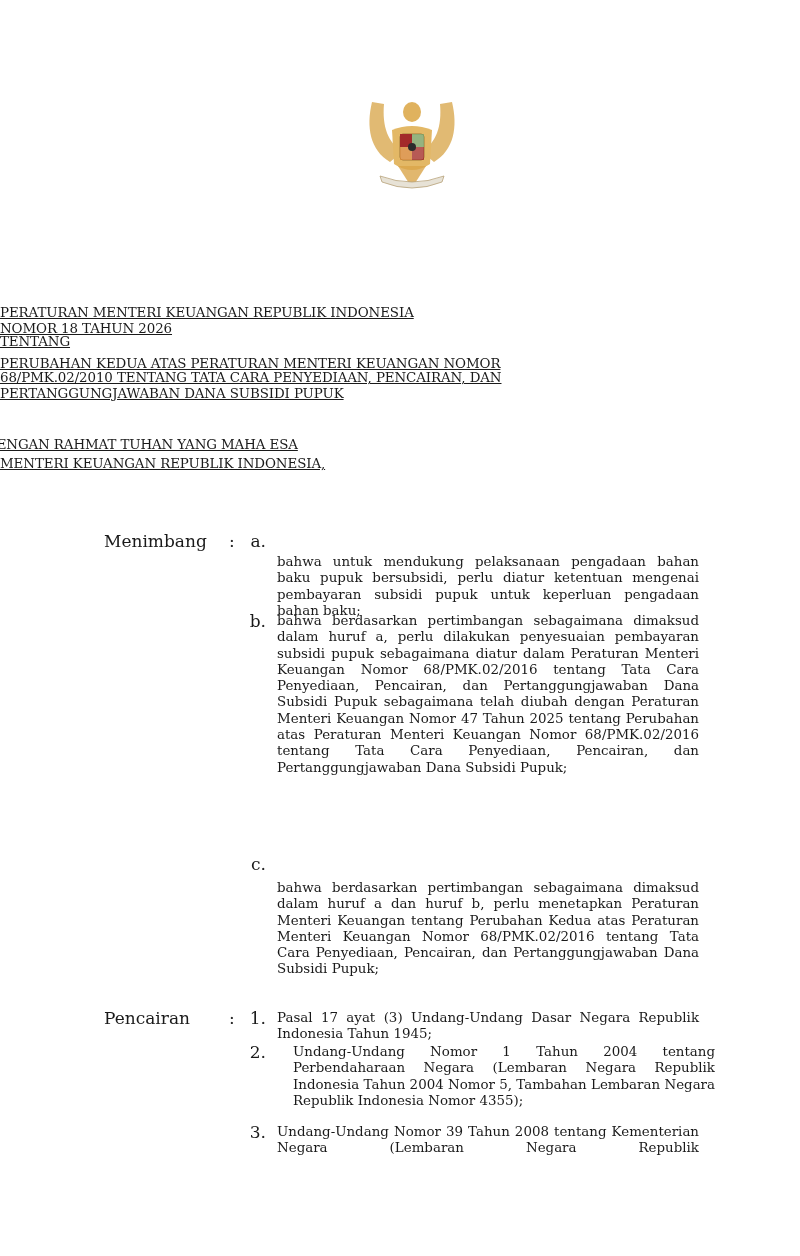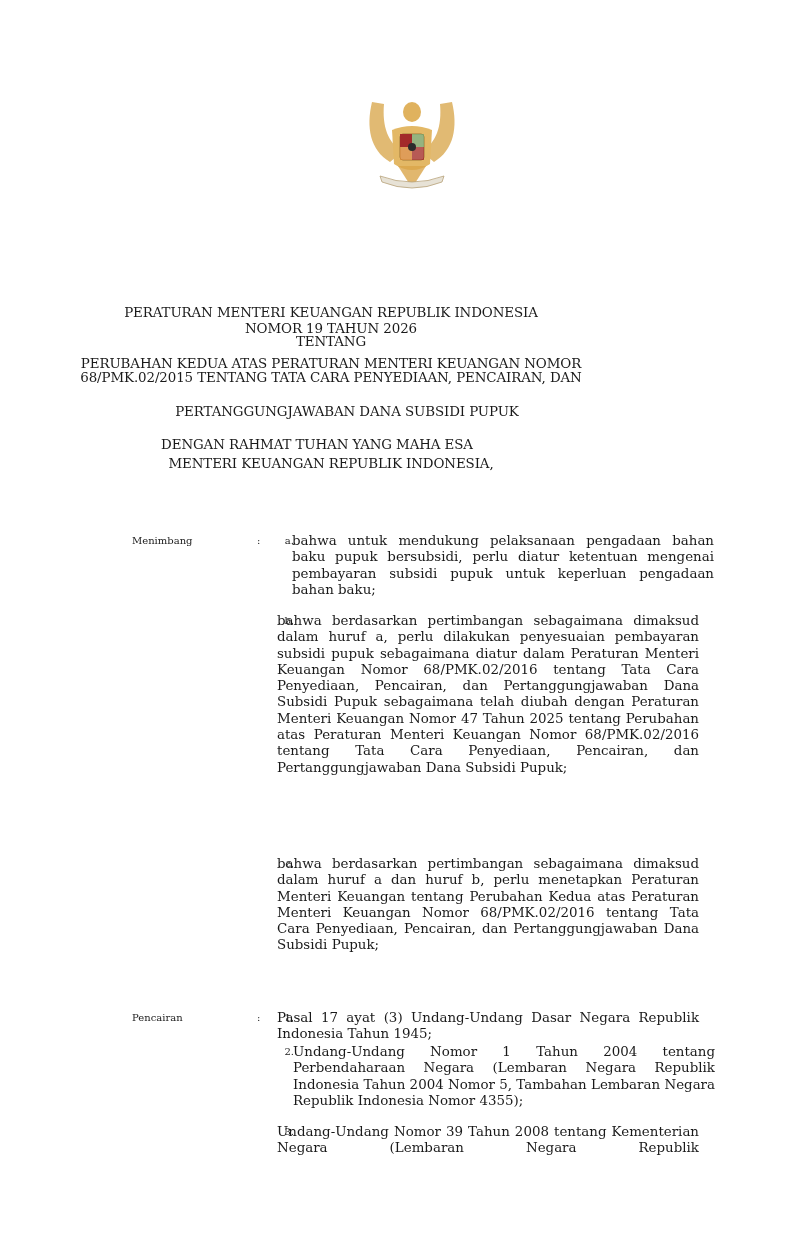--- a/index.html
+++ b/index.html
@@ -1,21 +1,21 @@
 <!DOCTYPE html>
 <html><head>
 <meta charset="utf-8">
 <style>
   html, body { margin:0; padding:0; background:#ffffff; }
   body { width:800px; height:1256px; position:relative; overflow:hidden;
          font-family:"DejaVu Serif","Liberation Serif",serif; color:#1a1a1a; }
   .emblem { position:absolute; left:362px; top:92px; width:100px; height:108px; }
-  .hdr { position:absolute; left:0; width:662px; text-align:center;
-         font-size:13.4px; line-height:16px; letter-spacing:-0.1px; }
-  .row { position:absolute; font-size:10px; line-height:16px;margin-left:28px; }
+  .hdr { position:absolute; left:0; width:662px; text-align:left;
+         font-size:13.4px; line-height:16px; letter-spacing:-0.1px;text-decoration:underline; }
+  .row { position:absolute; font-size:17px; line-height:16px; }
   .label { position:absolute; left:104px; }
   .colon { position:absolute; left:229px; }
   .marker { position:absolute; width:24px; text-align:right; }
   .para { position:absolute; left:277px; width:422px; text-align:justify;
           text-align-last:left; font-size:13.4px; line-height:16.3px; }
 </style>
 </head>
 <body>
 
 <div class="emblem">
@@ -35,40 +35,40 @@
     <rect x="38" y="55" width="12" height="13" fill="#d98a3a" opacity="0.8"></rect>
     <circle cx="50" cy="55" r="4" fill="#2c2c2c"></circle>
 
     <path d="M36 74 L50 96 L64 74 Z" fill="#d9a54a" opacity="0.8"></path>
 
     <path d="M18 84 Q50 96 82 84 L80 90 Q50 102 20 90 Z" fill="#e7e2d6" stroke="#b7a27a" stroke-width="0.8"></path>
   </svg>
 </div>
 
 <div class="hdr" style="top:305px;">PERATURAN MENTERI KEUANGAN REPUBLIK INDONESIA</div>
-<div class="hdr" style="top:321px;">NOMOR 19 TAHUN 2026</div>
+<div class="hdr" style="top:321px;">NOMOR 18 TAHUN 2026</div>
 <div class="hdr" style="top:334px;">TENTANG</div>
 <div class="hdr" style="top:356px;">PERUBAHAN KEDUA ATAS PERATURAN MENTERI KEUANGAN NOMOR</div>
-<div class="hdr" style="top:370px;">68/PMK.02/2015 TENTANG TATA CARA PENYEDIAAN, PENCAIRAN, DAN</div>
-<div class="hdr" style="top:404px;padding-left:16px;">PERTANGGUNGJAWABAN DANA SUBSIDI PUPUK</div>
+<div class="hdr" style="top:370px;">68/PMK.02/2010 TENTANG TATA CARA PENYEDIAAN, PENCAIRAN, DAN</div>
+<div class="hdr" style="top:386px;">PERTANGGUNGJAWABAN DANA SUBSIDI PUPUK</div>
 <div class="hdr" style="top:437px; left:-14px;">DENGAN RAHMAT TUHAN YANG MAHA ESA</div>
 <div class="hdr" style="top:456px;">MENTERI KEUANGAN REPUBLIK INDONESIA,</div>
 
 <div>
   <div class="row label" style="top:533px;">Menimbang</div>
   <div class="row colon" style="top:533px;">:</div>
 
   <div class="row marker" style="top:533px; left:242px;">a.</div>
-  <div class="para" style="top:533px;margin-left:15px;">bahwa untuk mendukung pelaksanaan pengadaan bahan baku pupuk bersubsidi, perlu diatur ketentuan mengenai pembayaran subsidi pupuk untuk keperluan pengadaan bahan baku;</div>
+  <div class="para" style="top:554px;">bahwa untuk mendukung pelaksanaan pengadaan bahan baku pupuk bersubsidi, perlu diatur ketentuan mengenai pembayaran subsidi pupuk untuk keperluan pengadaan bahan baku;</div>
 
   <div class="row marker" style="top:613px; left:242px;">b.</div>
   <div class="para" style="top:613px;">bahwa berdasarkan pertimbangan sebagaimana dimaksud dalam huruf a, perlu dilakukan penyesuaian pembayaran subsidi pupuk sebagaimana diatur dalam Peraturan Menteri Keuangan Nomor 68/PMK.02/2016 tentang Tata Cara Penyediaan, Pencairan, dan Pertanggungjawaban Dana Subsidi Pupuk sebagaimana telah diubah dengan Peraturan Menteri Keuangan Nomor 47 Tahun 2025 tentang Perubahan atas Peraturan Menteri Keuangan Nomor 68/PMK.02/2016 tentang Tata Cara Penyediaan, Pencairan, dan Pertanggungjawaban Dana Subsidi Pupuk;</div>
 
   <div class="row marker" style="top:856px; left:242px;">c.</div>
-  <div class="para" style="top:856px;">bahwa berdasarkan pertimbangan sebagaimana dimaksud dalam huruf a dan huruf b, perlu menetapkan Peraturan Menteri Keuangan tentang Perubahan Kedua atas Peraturan Menteri Keuangan Nomor 68/PMK.02/2016 tentang Tata Cara Penyediaan, Pencairan, dan Pertanggungjawaban Dana Subsidi Pupuk;</div>
+  <div class="para" style="top:880px;">bahwa berdasarkan pertimbangan sebagaimana dimaksud dalam huruf a dan huruf b, perlu menetapkan Peraturan Menteri Keuangan tentang Perubahan Kedua atas Peraturan Menteri Keuangan Nomor 68/PMK.02/2016 tentang Tata Cara Penyediaan, Pencairan, dan Pertanggungjawaban Dana Subsidi Pupuk;</div>
 </div>
 
 <div>
   <div class="row label" style="top:1010px;">Pencairan</div>
   <div class="row colon" style="top:1010px;">:</div>
 
   <div class="row marker" style="top:1010px; left:242px;">1.</div>
   <div class="para" style="top:1010px;">Pasal 17 ayat (3) Undang-Undang Dasar Negara Republik Indonesia Tahun 1945;</div>
 
   <div class="row marker" style="top:1044px; left:242px;">2.</div>

